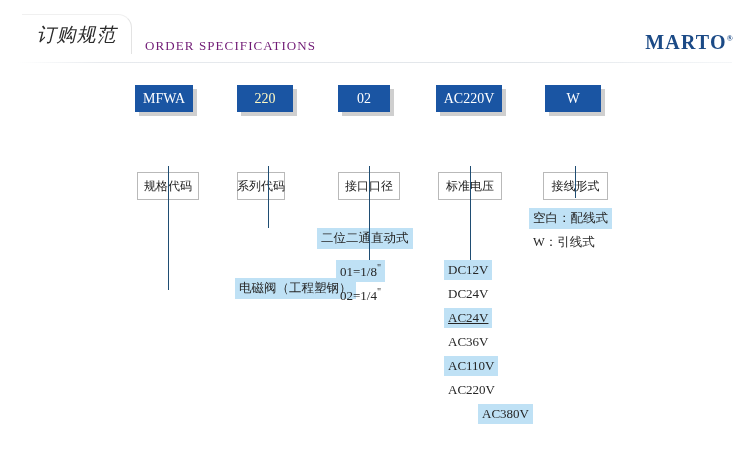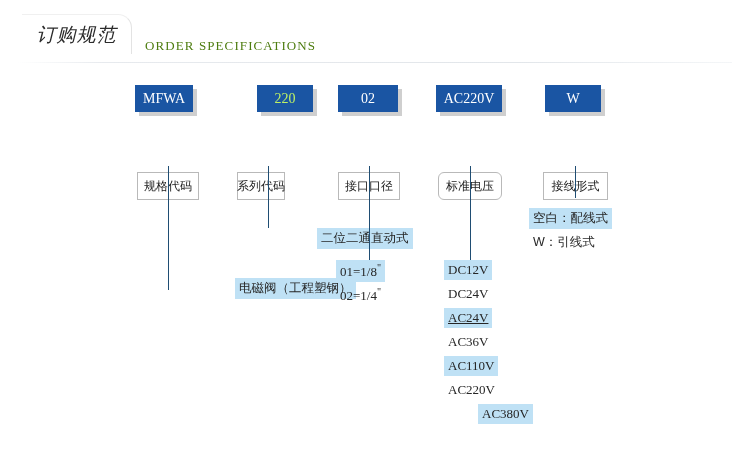--- a/index.html
+++ b/index.html
@@ -16,21 +16,21 @@
     border-top-right-radius:14px;
     display:flex;align-items:center;justify-content:center;
     box-sizing:border-box;
   }
   #title-cn{
     font-family:"DejaVu Sans","Liberation Sans",sans-serif;
     font-size:19px;color:#2b2b2b;letter-spacing:1px;font-style:italic;
   }
   #title-en{
     position:absolute;left:145px;top:38px;
-    font-size:13px;color:#4d7c0f;letter-spacing:1.1px;
+    font-size:13px;color:#701a75;letter-spacing:1.1px;
     font-family:"Liberation Serif",serif;
     text-align:center;
   }
   #logo{
     position:absolute;right:16px;top:31px;
     font-size:20px;font-weight:bold;color:#1b4a86;
     letter-spacing:1.2px;font-family:"Liberation Serif",serif;
   }
   #logo sup{font-size:8px;vertical-align:super;}
   #header-rule{
@@ -60,58 +60,61 @@
     white-space:nowrap;
     margin-top:36px;
   }
   .connector{
     position:absolute;width:1px;background:#1f4d73;top:98px;
   }
   .opt{
     position:absolute;font-size:13px;color:#262626;white-space:nowrap;
     padding:2px 4px;font-family:"Liberation Serif",serif;
   }
-  .opt.cn{font-family:Liberation Sans, sans-serif;font-size:12.5px;}
+  .opt.cn{font-family:Liberation Serif, serif;font-size:12.5px;}
   .opt.hl{background:#bfe1f5;}
   .opt .unit{font-size:10px;vertical-align:super;}
 </style>
 </head>
 <body>
 
 <div id="header">
   <div id="title-box">
     <span id="title-cn">订购规范</span>
   </div>
   <div id="title-en">ORDER SPECIFICATIONS</div>
+  <div id="logo">
+    <span>MARTO</span><sup>®</sup>
+  </div>
   <div id="header-rule"></div>
 </div>
 
 <div id="diagram">
     <div class="col" style="left: 135px;">
       <div class="code-box" style="left: 0px; width: 58px; background: rgb(26, 85, 163); color: rgb(255, 255, 255);">MFWA</div>
       <div class="label-box" style="left: 2px; width: 62px; border-color: rgb(185, 185, 185);">规格代码</div>
       <div class="connector" style="left: 33px; height: 124px; background: rgb(31, 77, 115);"></div>
       <div class="opt cn hl" style="left: 100px; top: 210px; background: rgb(191, 225, 245);">电磁阀（工程塑钢）</div>
     </div>
     <div class="col" style="left: 235px;">
-      <div class="code-box" style="left: 2px; width: 56px; background: rgb(26, 85, 163); color: #bef264; margin-left: 20px;">220</div>
+      <div class="code-box" style="left: 2px; width: 56px; background: rgb(26, 85, 163); color: #fef9c3;">220</div>
       <div class="label-box" style="left: 2px; width: 48px; border-color: rgb(185, 185, 185);">系列代码</div>
       <div class="connector" style="left: 33px; height: 62px; background: rgb(31, 77, 115);"></div>
       <div class="opt cn hl" style="left: 82px; top: 160px; background: rgb(191, 225, 245);">二位二通直动式</div>
     </div>
     <div class="col" style="left: 336px;">
-      <div class="code-box" style="left: 2px; width: 60px; background: rgb(26, 85, 163); color: rgb(255, 255, 255);">02</div>
+      <div class="code-box" style="left: 2px; width: 52px; background: rgb(26, 85, 163); color: rgb(255, 255, 255);">02</div>
       <div class="label-box" style="left: 2px; width: 62px; border-color: rgb(185, 185, 185);">接口口径</div>
       <div class="connector" style="left: 33px; height: 100px; background: rgb(31, 77, 115);"></div>
       <div class="opt hl" style="left: 0px; top: 192px; background: rgb(191, 225, 245);">01=1/8<span class="unit">"</span></div>
       <div class="opt" style="left: 0px; top: 216px;">02=1/4<span class="unit">"</span></div>
     </div>
     <div class="col" style="left: 436px;">
       <div class="code-box" style="left: 0px; width: 66px; background: rgb(26, 85, 163); color: rgb(255, 255, 255);">AC220V</div>
-      <div class="label-box" style="left: 2px; width: 64px; border-color: rgb(185, 185, 185); border-radius: 6px;">标准电压</div>
+      <div class="label-box" style="left: 2px; width: 64px; border-color: rgb(185, 185, 185);">标准电压</div>
       <div class="connector" style="left: 34px; height: 100px; background: rgb(31, 77, 115);"></div>
       <div class="opt hl" style="left: 8px; top: 192px; background: rgb(191, 225, 245);">DC12V</div>
       <div class="opt" style="left: 8px; top: 216px;">DC24V</div>
       <div class="opt hl" style="left: 8px; top: 240px; background: rgb(191, 225, 245); text-decoration: underline;">AC24V</div>
       <div class="opt" style="left: 8px; top: 264px;">AC36V</div>
       <div class="opt hl" style="left: 8px; top: 288px; background: rgb(191, 225, 245);">AC110V</div>
       <div class="opt" style="left: 8px; top: 312px;">AC220V</div>
       <div class="opt hl" style="left: 8px; top: 336px; background: rgb(191, 225, 245); margin-left: 34px;">AC380V</div>
     </div>
     <div class="col" style="left: 543px;">

